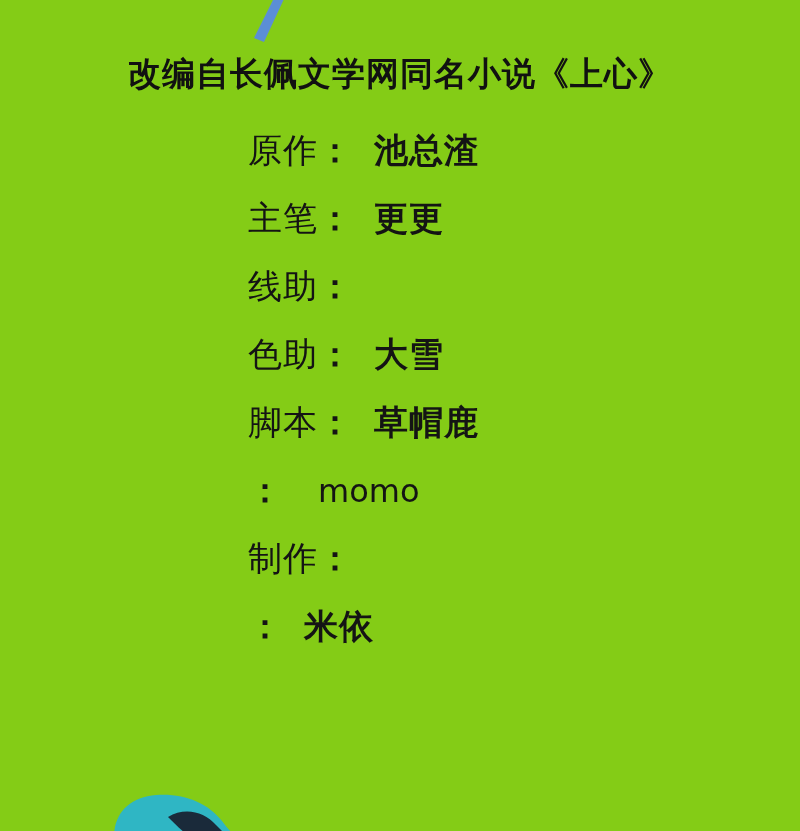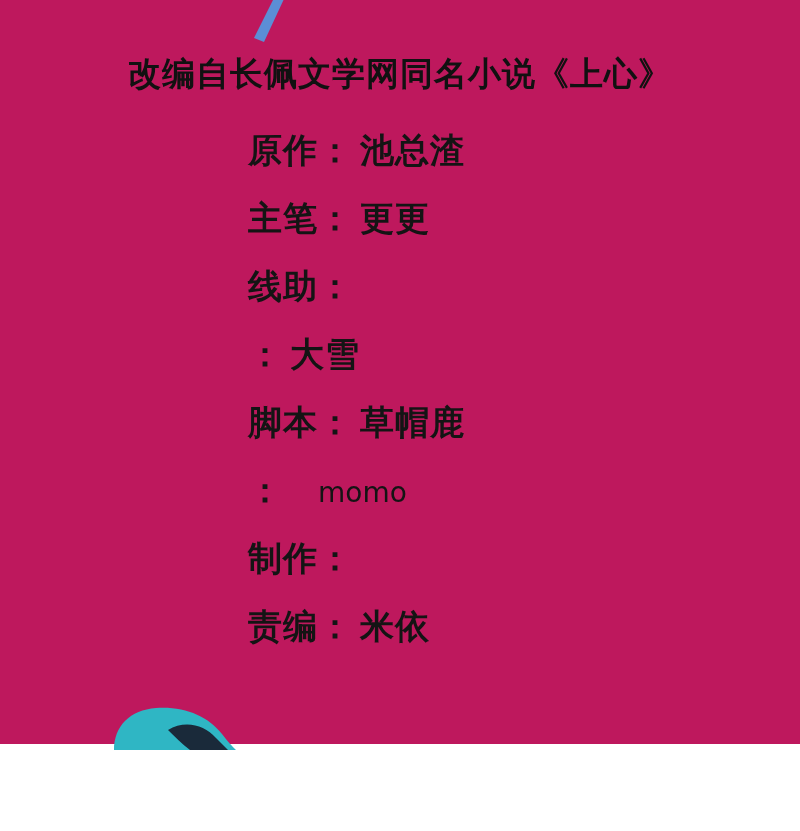--- a/index.html
+++ b/index.html
@@ -12,22 +12,22 @@
     height: 831px;
     position: relative;
     overflow: hidden;
     font-family: "Liberation Sans", sans-serif;
     color: #1a1a1a;
   }
 
   .page {
     position: relative;
     width: 800px;
-    height: 744px;
-    background: #be185d;
+    height: 831px;
+    background: #84cc16;
   }
 
   
   .top-stroke {
     position: absolute;
     top: -10px;
     left: 248px;
     width: 46px;
     height: 58px;
     overflow: hidden;
@@ -58,46 +58,46 @@
   }
   .credit-row {
     display: flex;
     align-items: baseline;
     justify-content: flex-start;
     padding-left: 248px;
     height: 68px;
   }
   .credit-label {
     font-family: "DejaVu Sans", sans-serif;
-    font-weight: bold;
+    font-weight: normal;
     font-size: 34px;
     color: #141414;
     letter-spacing: 1px;
     white-space: nowrap;
   }
   .credit-sep {
     font-family: "DejaVu Sans", sans-serif;
     font-weight: bold;
     font-size: 34px;
     color: #141414;
     margin: 0 2px 0 0;
   }
   .credit-value {
     font-family: "DejaVu Sans", sans-serif;
     font-weight: bold;
     font-size: 34px;
     color: #141414;
     letter-spacing: 1px;
     white-space: nowrap;
-    margin-left: 6px;
+    margin-left: 20px;
   }
   .credit-value-extra {
     font-family: "DejaVu Sans", sans-serif;
     font-weight: normal;
-    font-size: 28px;
+    font-size: 32px;
     color: #141414;
     margin-left: 34px;
     white-space: nowrap;
   }
 
   
   .bottom-shape {
     position: absolute;
     left: 112px;
     bottom: -6px;
@@ -136,20 +136,21 @@
       <span class="credit-value-extra"></span>
     </div>
 
     <div class="credit-row">
       <span class="credit-label">线助</span>
       <span class="credit-sep">：</span>
       <span class="credit-value-extra"></span>
     </div>
 
     <div class="credit-row">
+      <span class="credit-label">色助</span>
       <span class="credit-sep">：</span>
       <span class="credit-value">大雪</span>
       <span class="credit-value-extra"></span>
     </div>
 
     <div class="credit-row">
       <span class="credit-label">脚本</span>
       <span class="credit-sep">：</span>
       <span class="credit-value">草帽鹿</span>
       <span class="credit-value-extra"></span>
@@ -160,21 +161,20 @@
       <span class="credit-value-extra">momo</span>
     </div>
 
     <div class="credit-row">
       <span class="credit-label">制作</span>
       <span class="credit-sep">：</span>
       <span class="credit-value-extra"></span>
     </div>
 
     <div class="credit-row">
-      <span class="credit-label">责编</span>
       <span class="credit-sep">：</span>
       <span class="credit-value">米依</span>
       <span class="credit-value-extra"></span>
     </div>
 
   </div>
 
   <div class="bottom-shape">
     <svg width="140" height="50" viewBox="0 0 140 50" xmlns="http://www.w3.org/2000/svg">
       <path d="M2 50 C2 26 18 10 44 8 C72 6 96 16 110 34 C116 42 120 46 124 50 Z" fill="#2fb6c4"></path>

